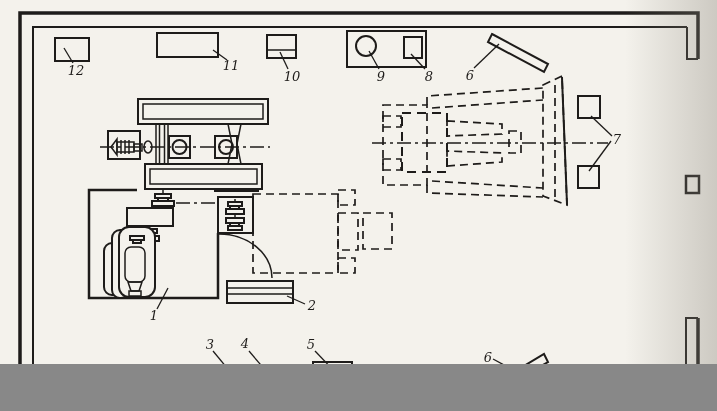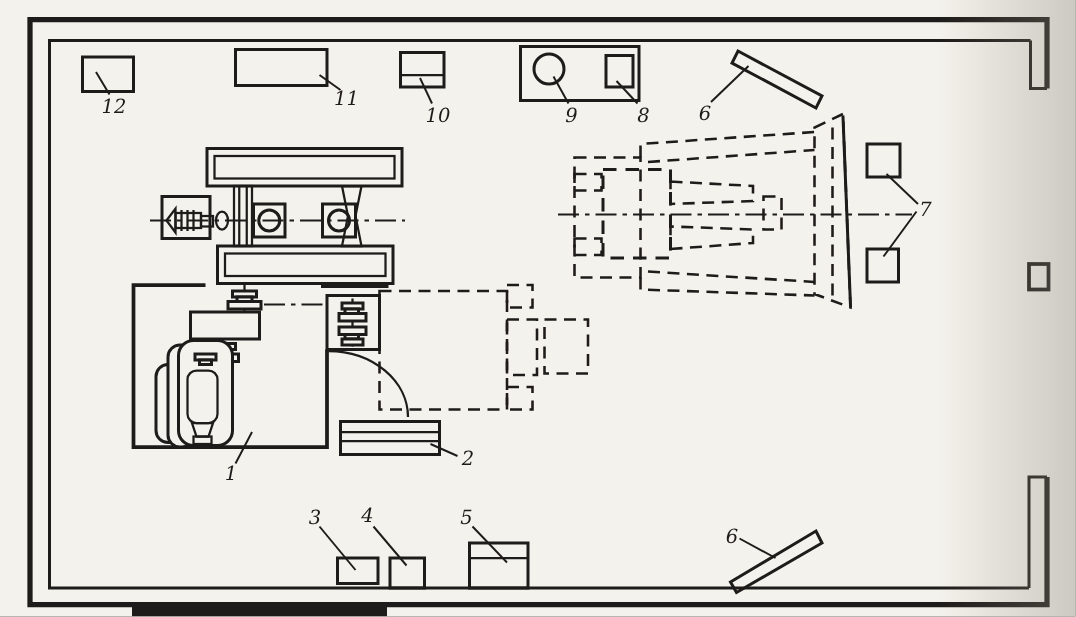--- a/index.html
+++ b/index.html
@@ -1,17 +1,17 @@
 <!DOCTYPE html>
 <html><head>
 <meta charset="utf-8">
 <style>
   html,body{margin:0;padding:0;background:#888;}
   .page{
-    position:relative;width:717px;height:411px;overflow:hidden;
+    position:relative;width:717px;height:364px;overflow:hidden;
     background:#f4f2ec;
     font-family:"DejaVu Serif","Liberation Serif",serif;
   }
   svg{display:block;}
   .s  {fill:none;stroke:#1e1c1a;stroke-width:2;stroke-linejoin:miter;stroke-linecap:square;}
   .s15{fill:none;stroke:#1e1c1a;stroke-width:1.5;}
   .s25{fill:none;stroke:#1e1c1a;stroke-width:2.5;}
   .w3 {fill:none;stroke:#1e1c1a;stroke-width:3.5;}
   .w2 {fill:none;stroke:#1e1c1a;stroke-width:2;}
   .d  {fill:none;stroke:#1e1c1a;stroke-width:1.7;stroke-dasharray:8 5;}

